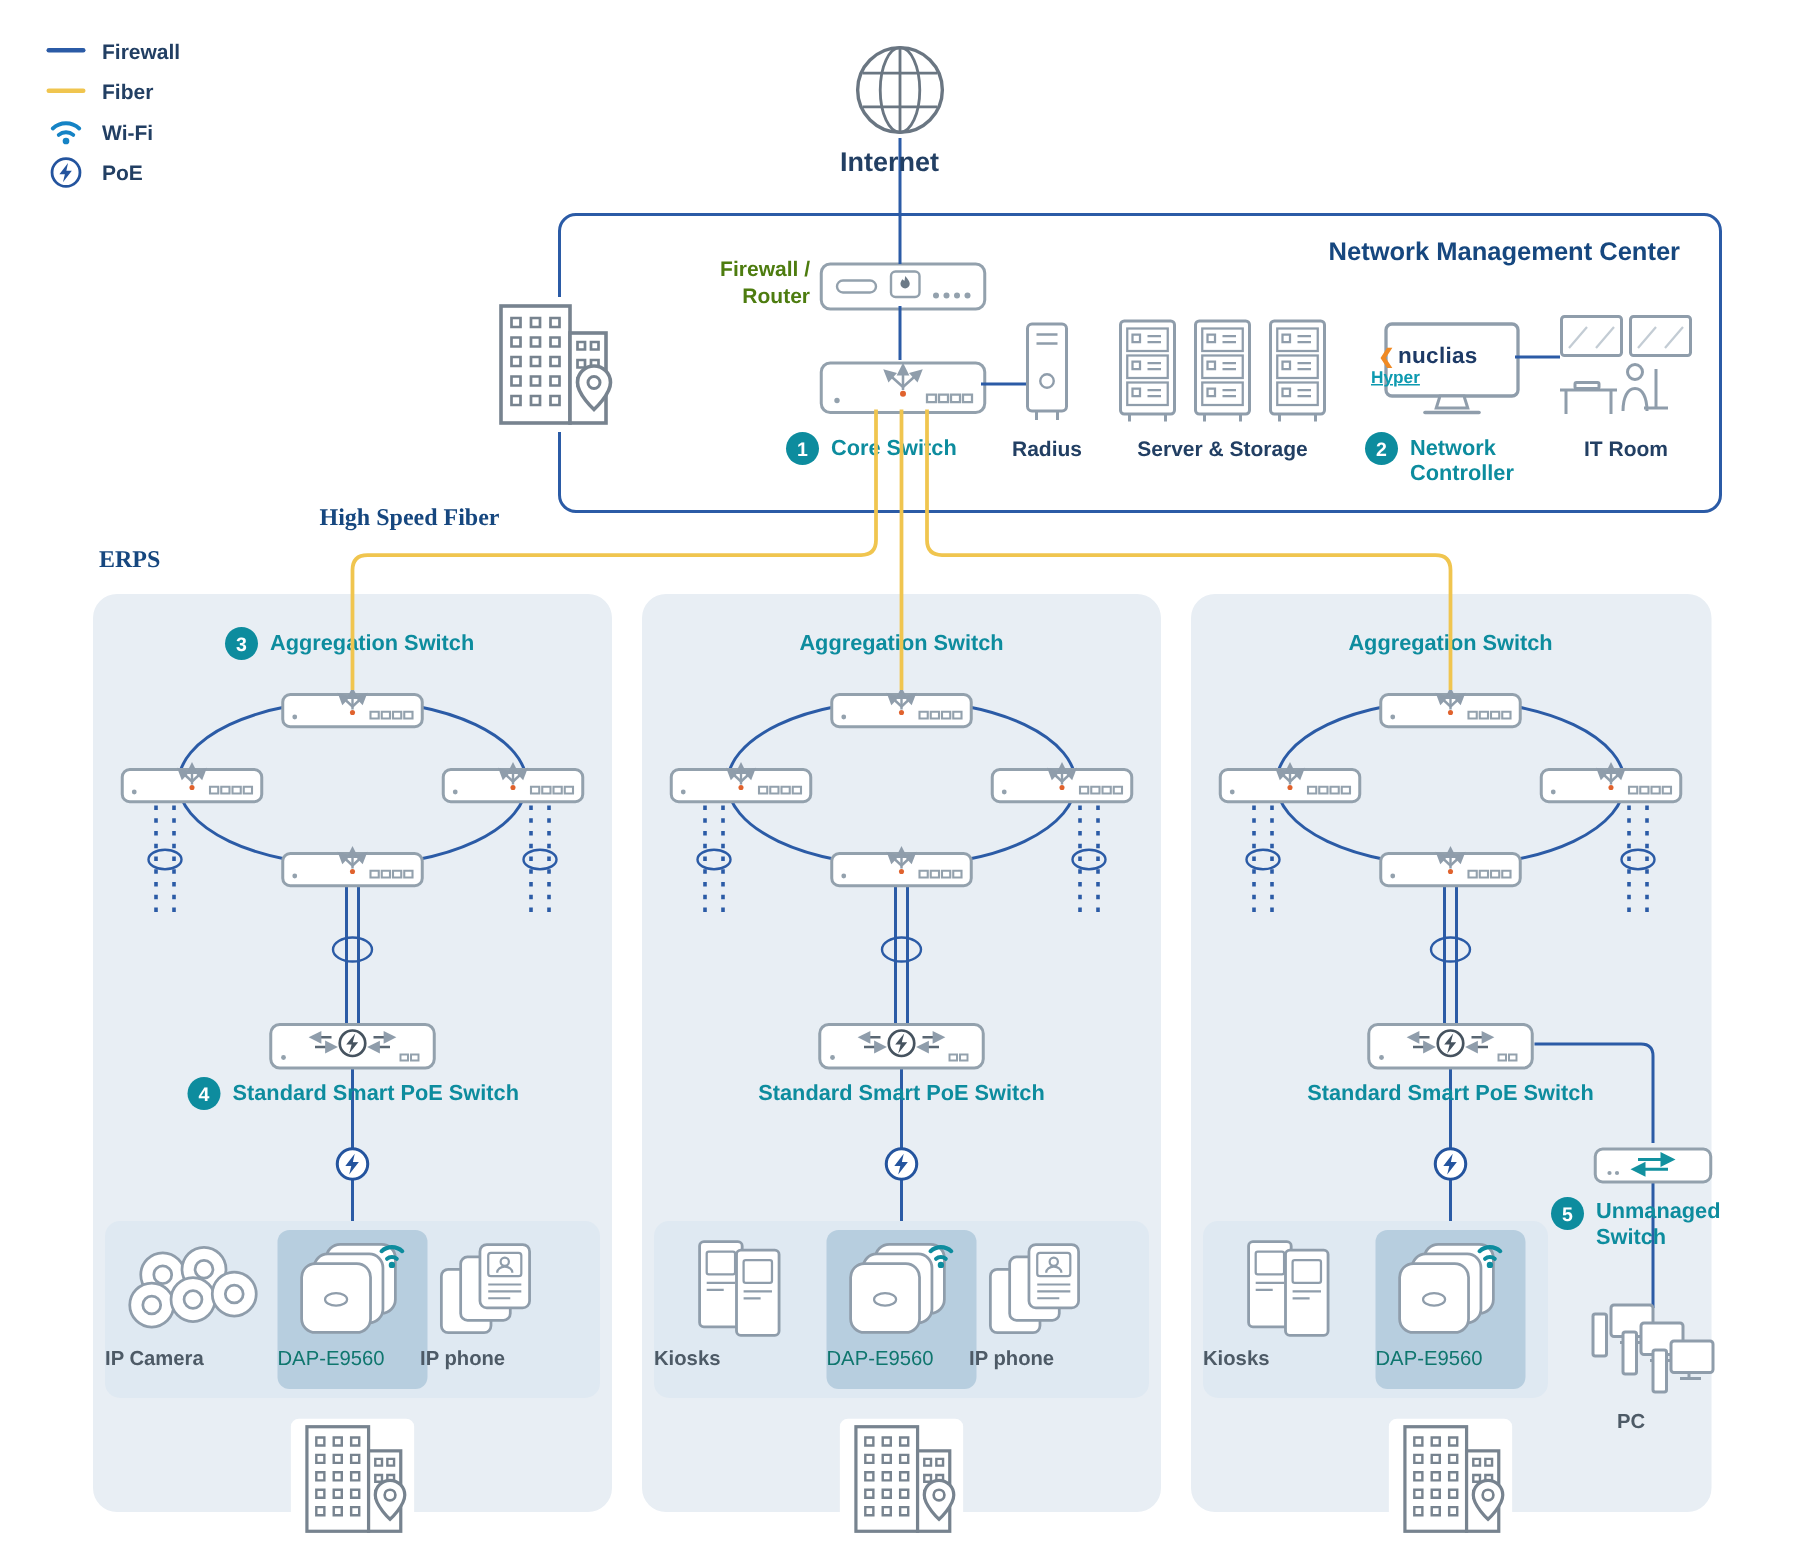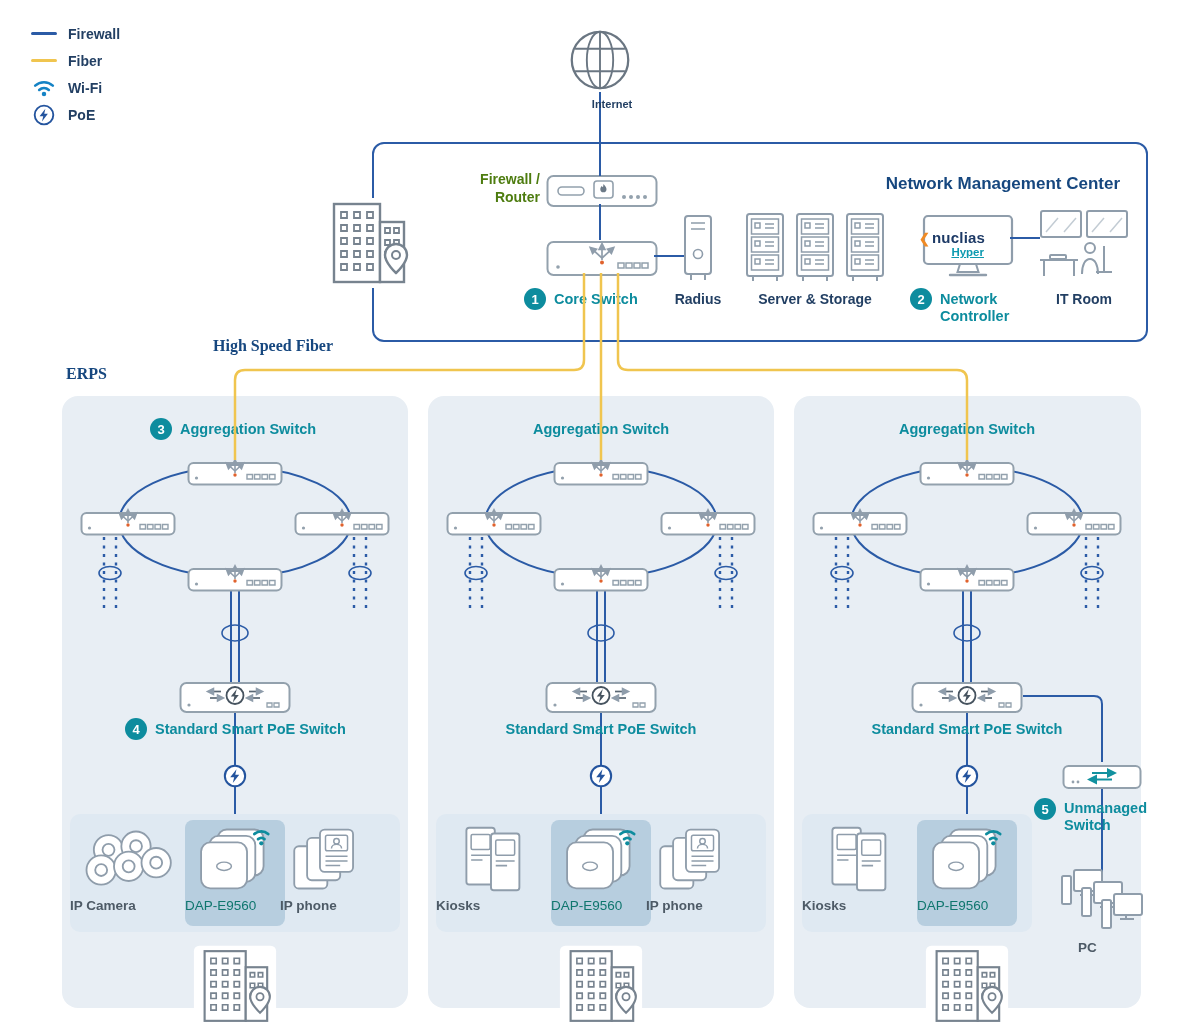--- a/index.html
+++ b/index.html
@@ -5,41 +5,41 @@
   html,body{margin:0;padding:0;background:#fff;}
   .canvas{position:relative;width:1200px;height:1035px;background:#fff;overflow:hidden;
           font-family:"Liberation Sans",sans-serif;}
   .abs{position:absolute;}
   .z3{z-index:3;}
   .wires{position:absolute;left:0;top:0;z-index:2;pointer-events:none;}
   .wire{stroke:#2b5ba6;stroke-width:2;fill:none;}
   .fiber{stroke:#f0c54f;stroke-width:2.5;fill:none;}
   .panel{position:absolute;top:396px;width:346px;height:612px;background:#e8eef4;border-radius:16px;z-index:1;}
   .nmcbox{position:absolute;left:372px;top:142px;width:772px;height:196px;border:2px solid #2b5ba6;border-radius:12px;z-index:1;}
-  .nmc-title{position:absolute;right:26px;top:14px;font-size:17px;font-weight:700;color:#16477f;margin-top:16px;}
+  .nmc-title{position:absolute;right:26px;top:14px;font-size:17px;font-weight:700;color:#16477f;}
   .label-strong{color:#16477f;font-weight:700;font-size:16px;font-family:Liberation Serif, serif;}
   .label-dark2{color:#223f63;font-weight:700;font-size:14px;}
   .label-teal{color:#0d8c9e;font-weight:700;font-size:14.5px;line-height:1.15;}
   .dev-label{color:#4d5a66;font-weight:600;font-size:13.5px;text-align:left;}
   .dap-label{color:#0f766e;font-weight:400;}
   .center{text-align:center;}
   .badge{position:absolute;width:22px;height:22px;border-radius:50%;background:#0d8c9e;color:#fff;
          font-size:13px;font-weight:700;display:flex;align-items:center;justify-content:center;z-index:3;}
   .devbox{position:absolute;height:118px;background:#dfe9f2;border-radius:10px;}
   .dapcell{position:absolute;width:100px;height:106px;background:#b7cedf;border-radius:8px;}
   .ringset{position:absolute;left:0;top:0;}
   .legend{z-index:3;}
   .legend-row{display:flex;align-items:center;gap:10px;height:27px;}
   .icon-slot{flex:0 0 28px;display:flex;justify-content:center;align-items:center;}
   .sw{width:26px;height:3px;border-radius:2px;display:inline-block;}
   .legend-label{color:#223f63;font-weight:700;font-size:14px;}
   .fw-label{width:88px;text-align:right;color:#4d7c0f;font-weight:700;font-size:14px;line-height:1.3;}
   .nuclias-line{font-size:15px;font-weight:700;color:#1d3a66;text-align:center;letter-spacing:.2px;}
   .nuclias-line .chev{color:#f08a24;margin-right:2px;font-size:13px;}
-  .nuclias-sub{font-size:11.5px;font-weight:700;color:#0d9ab0;text-align:right;padding-right:6px;text-decoration:underline;}
+  .nuclias-sub{font-size:11.5px;font-weight:700;color:#0d9ab0;text-align:left;padding-right:6px;text-decoration:underline;}
 </style>
 </head>
 <body>
 
 <div class="canvas">
 
 <svg width="0" height="0" style="position:absolute" aria-hidden="true">
   <defs>
     <marker id="ah" markerWidth="6" markerHeight="6" refX="3" refY="3" orient="auto">
       <path d="M0.5 0.5 L5.5 3 L0.5 5.5 Z" fill="#8f9dab"></path>
@@ -437,21 +437,21 @@
             <use href="#sym-poe"></use>
           </svg>
         </span>
     <span class="legend-label">PoE</span>
   </div>
 </div>
 
 <svg class="abs z3" style="left:568px;top:28px" width="64" height="64">
       <use href="#sym-globe"></use>
     </svg>
-<div class="abs z3 label-dark2 center" style="left:572px;top:98px;width:80px;font-size:11px">Internet</div>
+<div class="abs z3 label-dark2 center" style="left:553px;top:98px;width:80px;font-size:18px">Internet</div>
 
 <div class="nmcbox">
   <div class="nmc-title">Network Management Center</div>
   <div class="abs fw-label" style="left:78px;top:26px">
     <div>Firewall /</div>
     <div>Router</div>
   </div>
   <svg class="abs" style="left:172px;top:24px" width="112" height="44">
         <use href="#sym-firewall"></use>
       </svg>

